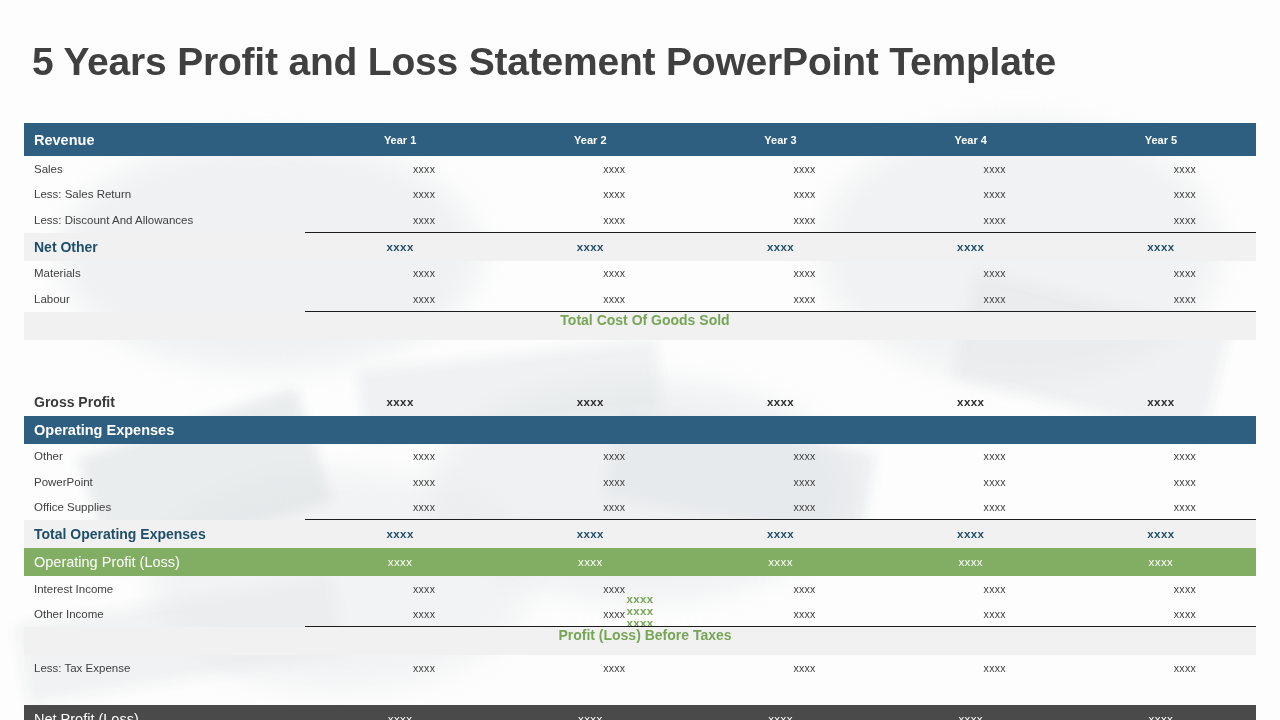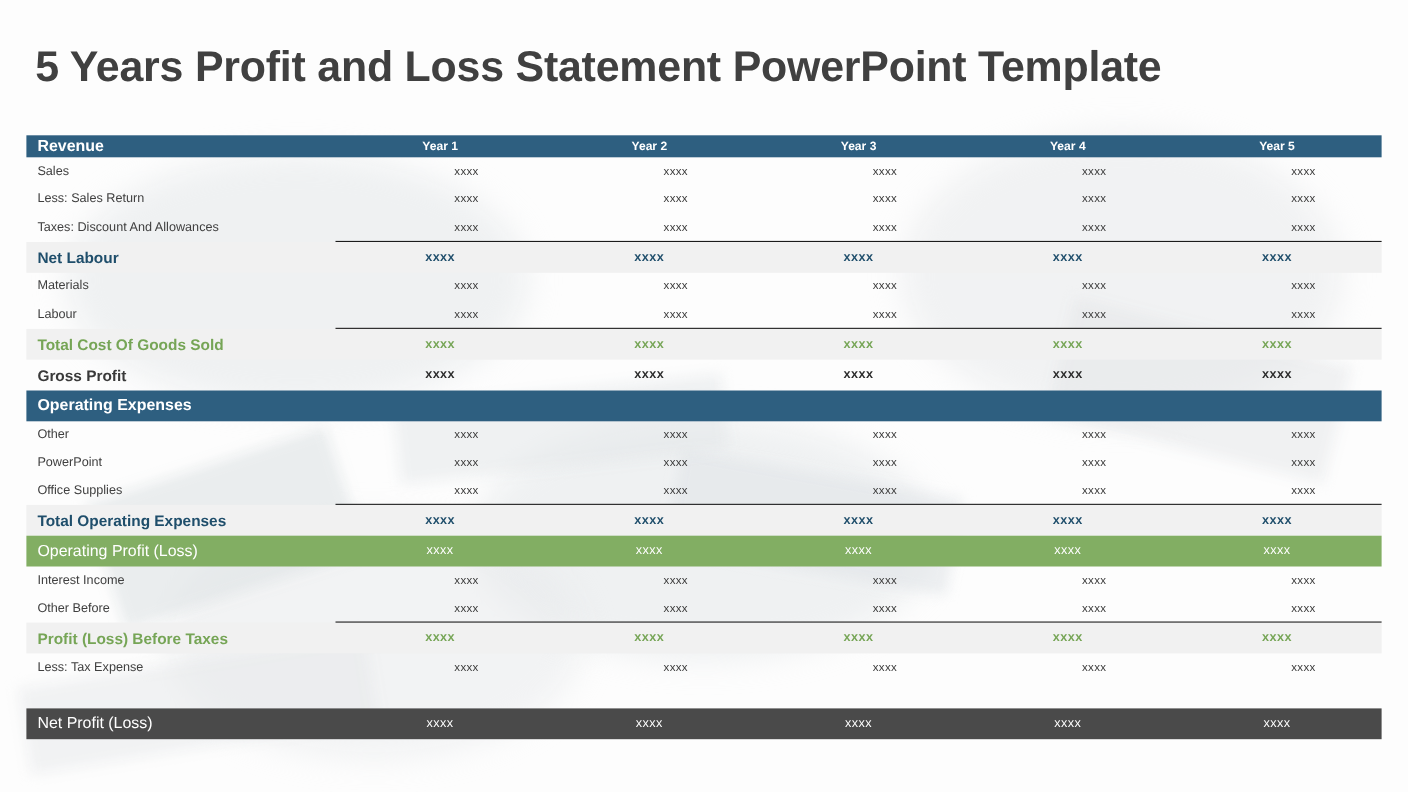--- a/index.html
+++ b/index.html
@@ -69,21 +69,21 @@
   .row.section {
     height: 28px;
     color: #ffffff;
     font-weight: bold;
     font-size: 14.5px;
   }
   .row.section.blue  { background: #2e5f80; justify-content: center; }
   .row.section.green { background: #82ae63; }
 
   .row.header {
-    height: 20px;
+    height: 33px;
     background: #2e5f80;
     color: #ffffff;
     font-weight: bold;
     font-size: 14.5px;
   }
   .row.header .cell { font-size: 11px; }
 
   .row.item {
     height: 25.5px;
     font-size: 11.5px;
@@ -94,23 +94,23 @@
 
   .row.total {
     height: 28px;
     font-weight: bold;
     font-size: 14px;
     background: #f1f1f1;
   }
   .row.total .cell { font-size: 11.5px; letter-spacing: 0.4px; }
   .row.total.blue  { color: #1f4e6b; }
   .row.total.blue .cell { color: #1f4e6b; }
-  .row.total.green { color: #76a556; }
+  .row.total.green { color: #76a556; flex-direction: column; }
   .row.total.green .cell { color: #76a556; }
-  .row.total.plain { background: transparent; color: #3a3a3a; }
+  .row.total.plain { background: transparent; color: #3a3a3a; margin-top: 48px; }
   .row.total.plain .cell { color: #2b2b2b; }
 
   .row.band {
     height: 28px;
     font-weight: normal;
     font-size: 14.5px;
     color: #ffffff;
   }
   .row.band.green { background: #82ae63; }
   .row.band.green .cell { color: #ffffff; font-size: 11.5px; letter-spacing: 0.4px; }
@@ -165,30 +165,30 @@
       </div>
       <div class="row item">
         <div class="label">Less: Sales Return</div>
         <div class="cell">xxxx</div>
         <div class="cell">xxxx</div>
         <div class="cell">xxxx</div>
         <div class="cell">xxxx</div>
         <div class="cell">xxxx</div>
       </div>
       <div class="row item">
-        <div class="label">Taxes: Discount And Allowances</div>
+        <div class="label">Less: Discount And Allowances</div>
         <div class="cell">xxxx</div>
         <div class="cell">xxxx</div>
         <div class="cell">xxxx</div>
         <div class="cell">xxxx</div>
         <div class="cell">xxxx</div>
       </div>
       <div class="row total blue">
         <div class="rule"></div>
-        <div class="label">Net Labour</div>
+        <div class="label">Net Other</div>
         <div class="cell">xxxx</div>
         <div class="cell">xxxx</div>
         <div class="cell">xxxx</div>
         <div class="cell">xxxx</div>
         <div class="cell">xxxx</div>
       </div>
       <div class="row item">
         <div class="label">Materials</div>
         <div class="cell">xxxx</div>
         <div class="cell">xxxx</div>
@@ -272,21 +272,21 @@
       </div>
       <div class="row item">
         <div class="label">Interest Income</div>
         <div class="cell">xxxx</div>
         <div class="cell">xxxx</div>
         <div class="cell">xxxx</div>
         <div class="cell">xxxx</div>
         <div class="cell">xxxx</div>
       </div>
       <div class="row item">
-        <div class="label">Other Before</div>
+        <div class="label">Other Income</div>
         <div class="cell">xxxx</div>
         <div class="cell">xxxx</div>
         <div class="cell">xxxx</div>
         <div class="cell">xxxx</div>
         <div class="cell">xxxx</div>
       </div>
       <div class="row total green">
         <div class="rule"></div>
         <div class="label">Profit (Loss) Before Taxes</div>
         <div class="cell">xxxx</div>

